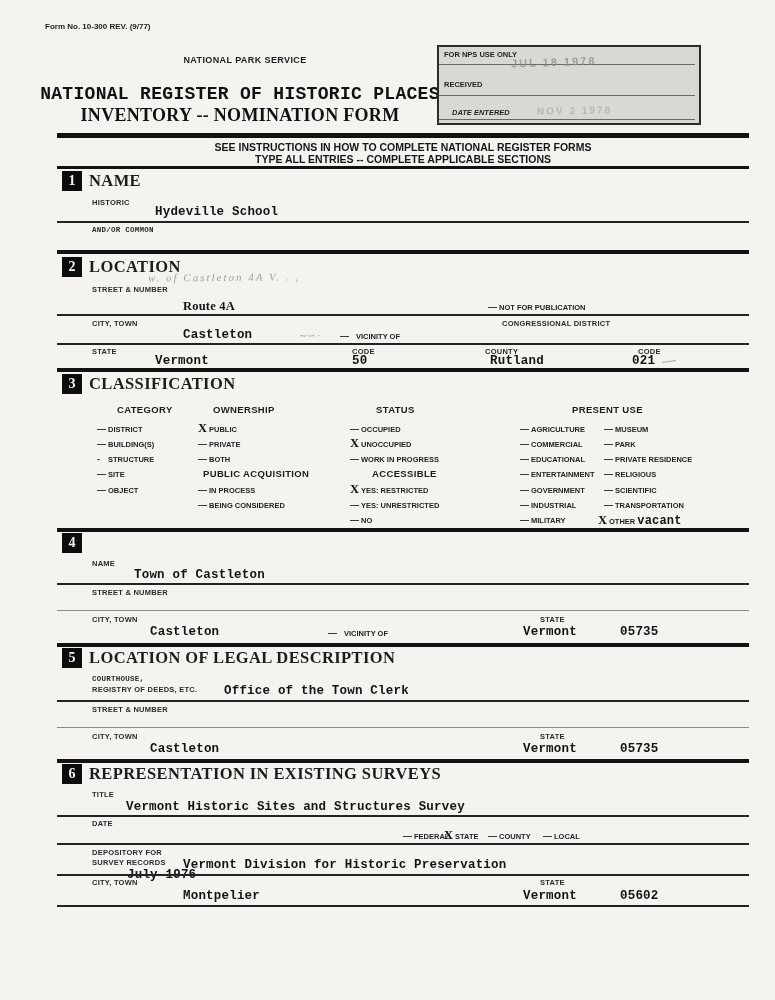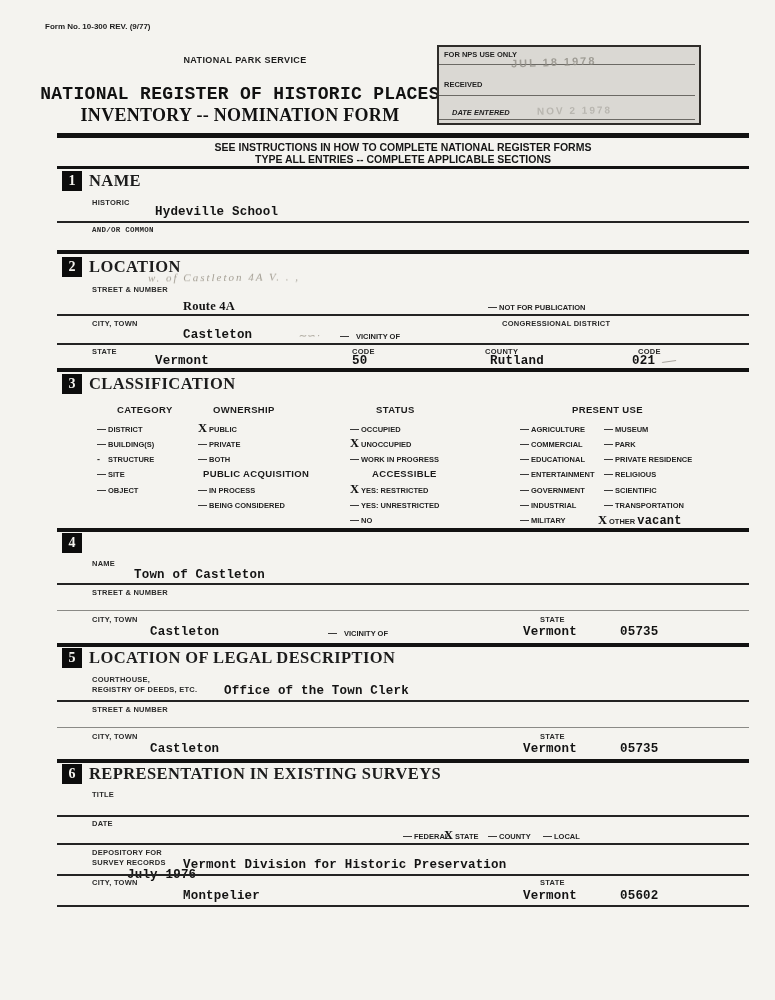--- a/index.html
+++ b/index.html
@@ -254,38 +254,39 @@
     <span>VICINITY OF</span>
   </div>
   <div class="abs typed" style="left:523px;top:625px;">Vermont</div>
   <div class="abs typed" style="left:620px;top:625px;">05735</div>
   <div class="abs bar" style="left:57px;top:643px;width:692px;"></div>
 
   <div class="abs sec" style="left:62px;top:648px;">
     <div class="badge">5</div>
     <div class="sec-title">LOCATION OF LEGAL DESCRIPTION</div>
   </div>
-  <div class="abs lbl" style="left:92px;top:675px;">COURTHOUSE,</div>
+  <div class="abs lbl" style="left:92px;top:675px;font-family:Liberation Mono, monospace;">COURTHOUSE,</div>
   <div class="abs lbl" style="left:92px;top:685px;">REGISTRY OF DEEDS, ETC.</div>
   <div class="abs typed" style="left:224px;top:684px;">Office of the Town Clerk</div>
   <div class="abs rule" style="left:57px;top:700px;width:692px;"></div>
   <div class="abs lbl" style="left:92px;top:705px;">STREET &amp; NUMBER</div>
   <div class="abs rule faint" style="left:57px;top:727px;width:692px;"></div>
   <div class="abs lbl" style="left:92px;top:732px;">CITY, TOWN</div>
   <div class="abs lbl" style="left:540px;top:732px;">STATE</div>
   <div class="abs typed" style="left:150px;top:742px;">Castleton</div>
   <div class="abs typed" style="left:523px;top:742px;">Vermont</div>
   <div class="abs typed" style="left:620px;top:742px;">05735</div>
   <div class="abs bar" style="left:57px;top:759px;width:692px;"></div>
 
   <div class="abs sec" style="left:62px;top:764px;">
     <div class="badge">6</div>
     <div class="sec-title">REPRESENTATION IN EXISTING SURVEYS</div>
   </div>
   <div class="abs lbl" style="left:92px;top:790px;">TITLE</div>
+  <div class="abs typed" style="left:126px;top:800px;">Vermont Historic Sites and Structures Survey</div>
   <div class="abs rule" style="left:57px;top:815px;width:692px;"></div>
   <div class="abs lbl" style="left:92px;top:819px;">DATE</div>
   <div class="abs typed" style="left:127px;top:868px;">July 1976</div>
   <div class="abs chk" style="left:403px;top:832px;">
       <span class="mark">—</span>
       <span>FEDERAL</span>
     </div>
   <div class="abs chk" style="left:444px;top:832px;">
       <span class="mark x">X</span>
       <span>STATE</span>

